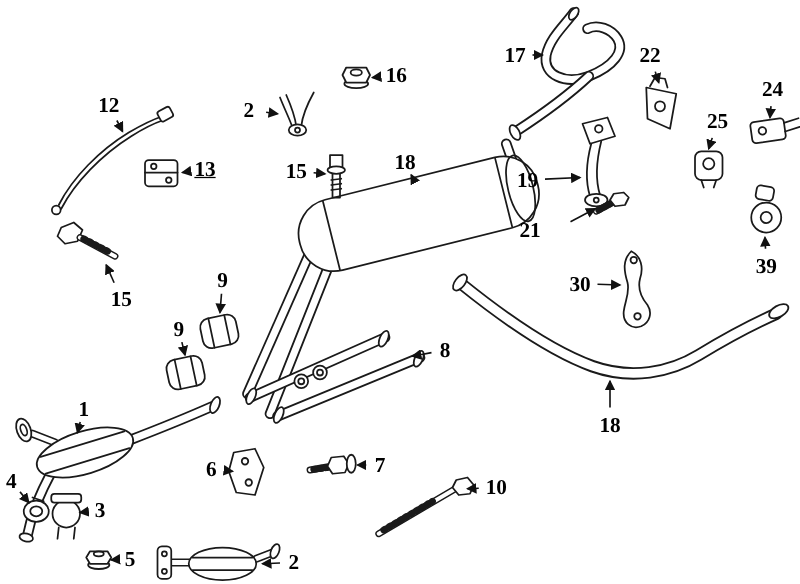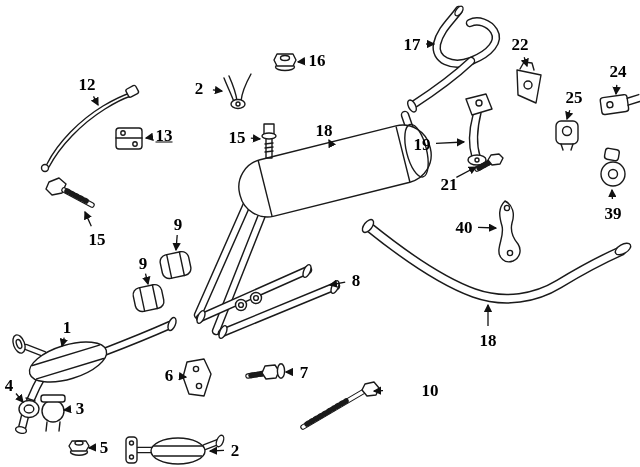--- a/index.html
+++ b/index.html
@@ -290,31 +290,31 @@
       <div class="callout" style="left: 67px; top: 327px;">1</div>
       <div class="callout" style="left: 235px; top: 450px;">2</div>
       <div class="callout" style="left: 80px; top: 408px;">3</div>
       <div class="callout" style="left: 9px; top: 385px;">4</div>
       <div class="callout" style="left: 104px; top: 447px;">5</div>
       <div class="callout" style="left: 169px; top: 375px;">6</div>
       <div class="callout" style="left: 304px; top: 372px;">7</div>
       <div class="callout" style="left: 356px; top: 280px;">8</div>
       <div class="callout" style="left: 178px; top: 224px;">9</div>
       <div class="callout" style="left: 143px; top: 263px;">9</div>
-      <div class="callout" style="left: 397px; top: 390px; margin-left: 33px;">10</div>
+      <div class="callout" style="left: 397px; top: 390px;">10</div>
       <div class="callout" style="left: 324px; top: 130px;">18</div>
       <div class="callout" style="left: 87px; top: 84px;">12</div>
       <div class="callout" style="left: 164px; top: 135px; text-decoration: underline;">13</div>
       <div class="callout" style="left: 199px; top: 88px;">2</div>
       <div class="callout" style="left: 237px; top: 137px;">15</div>
       <div class="callout" style="left: 97px; top: 239px;">15</div>
       <div class="callout" style="left: 317px; top: 60px;">16</div>
       <div class="callout" style="left: 412px; top: 44px;">17</div>
       <div class="callout" style="left: 488px; top: 340px;">18</div>
       <div class="callout" style="left: 422px; top: 144px;">19</div>
-      <div class="callout" style="left: 464px; top: 227px;">40</div>
-      <div class="callout" style="left: 449px; top: 184px;">21</div>
+      <div class="callout" style="left: 464px; top: 227px;">30</div>
+      <div class="callout" style="left: 424px; top: 184px;">21</div>
       <div class="callout" style="left: 520px; top: 44px;">22</div>
       <div class="callout" style="left: 613px; top: 213px;">39</div>
       <div class="callout" style="left: 618px; top: 71px;">24</div>
       <div class="callout" style="left: 574px; top: 97px;">25</div>
     </div>
 </div>
 
 </body></html>

